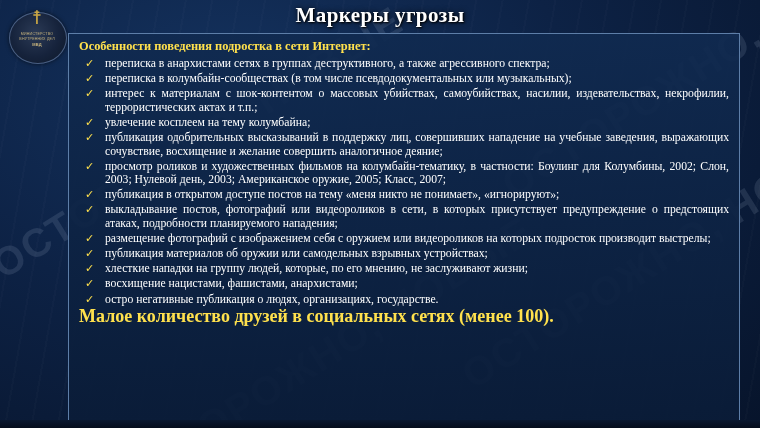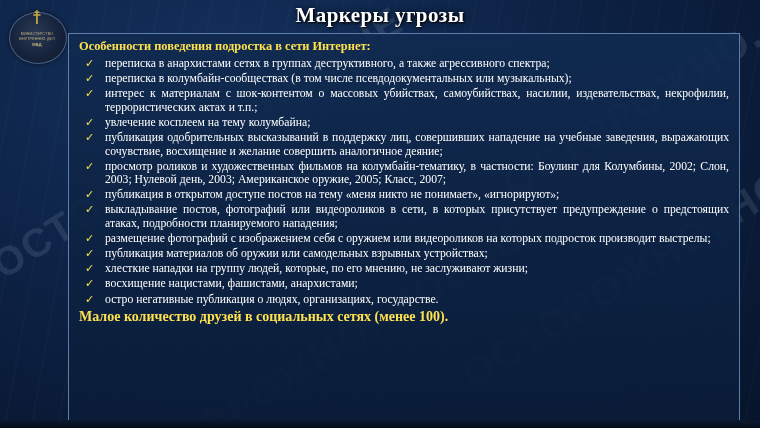--- a/index.html
+++ b/index.html
@@ -167,21 +167,21 @@
     position: absolute;
     left: 6px;
     top: 0px;
     color: #ffe14d;
     font-size: 11px;
     font-family: "Liberation Sans", sans-serif;
   }
   .footline {
     color: #ffe14d;
     font-weight: bold;
-    font-size: 14px;
+    font-size: 18px;
     margin-top: 3px;
     line-height: 15px;
     font-family: "Liberation Serif", serif;
   }
   .bottom-strip {
     position: absolute;
     left: 0;
     bottom: 0;
     width: 760px;
     height: 8px;

